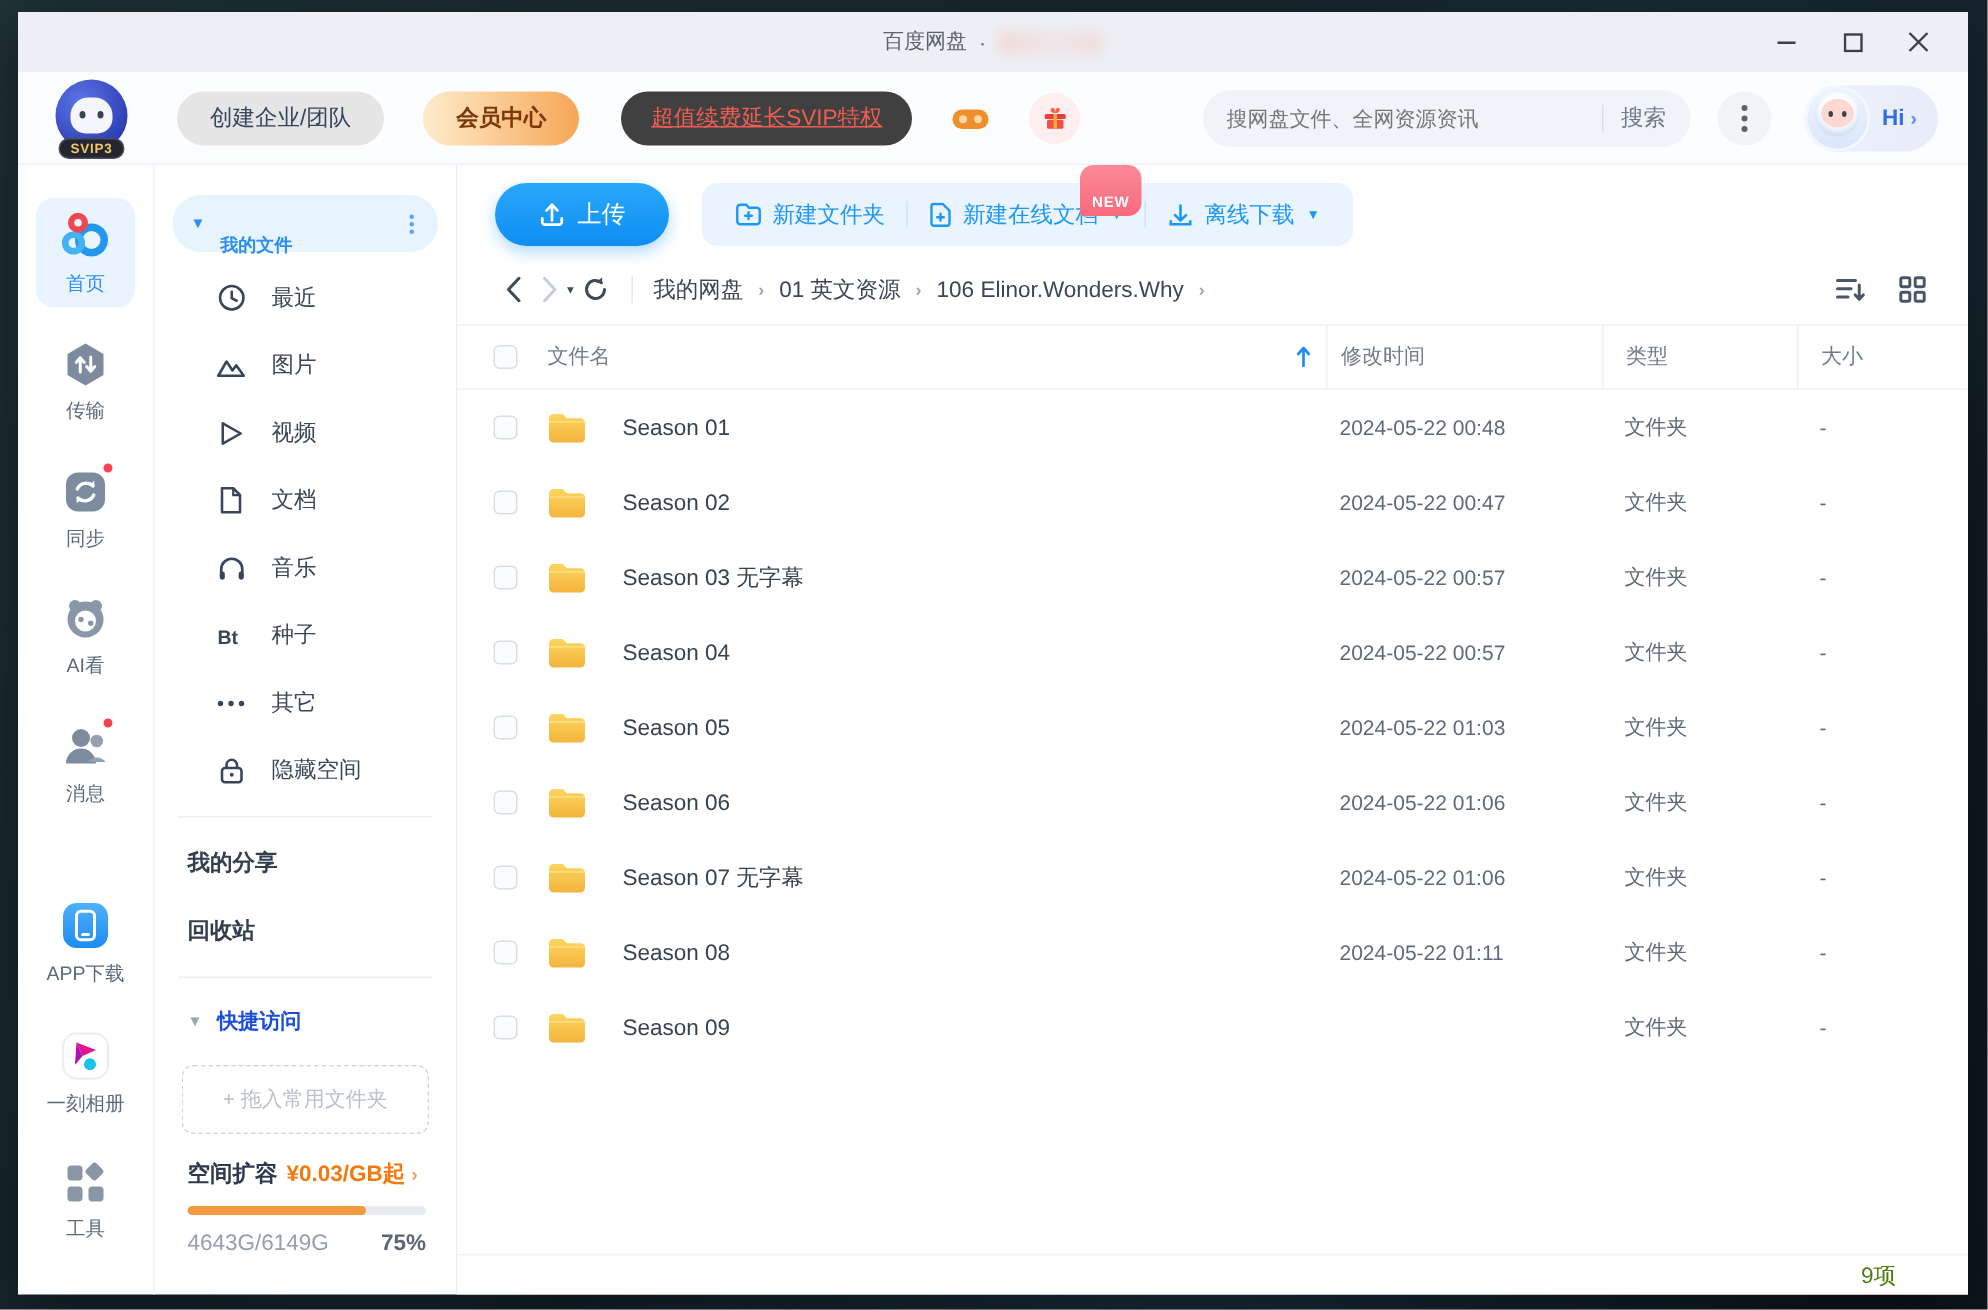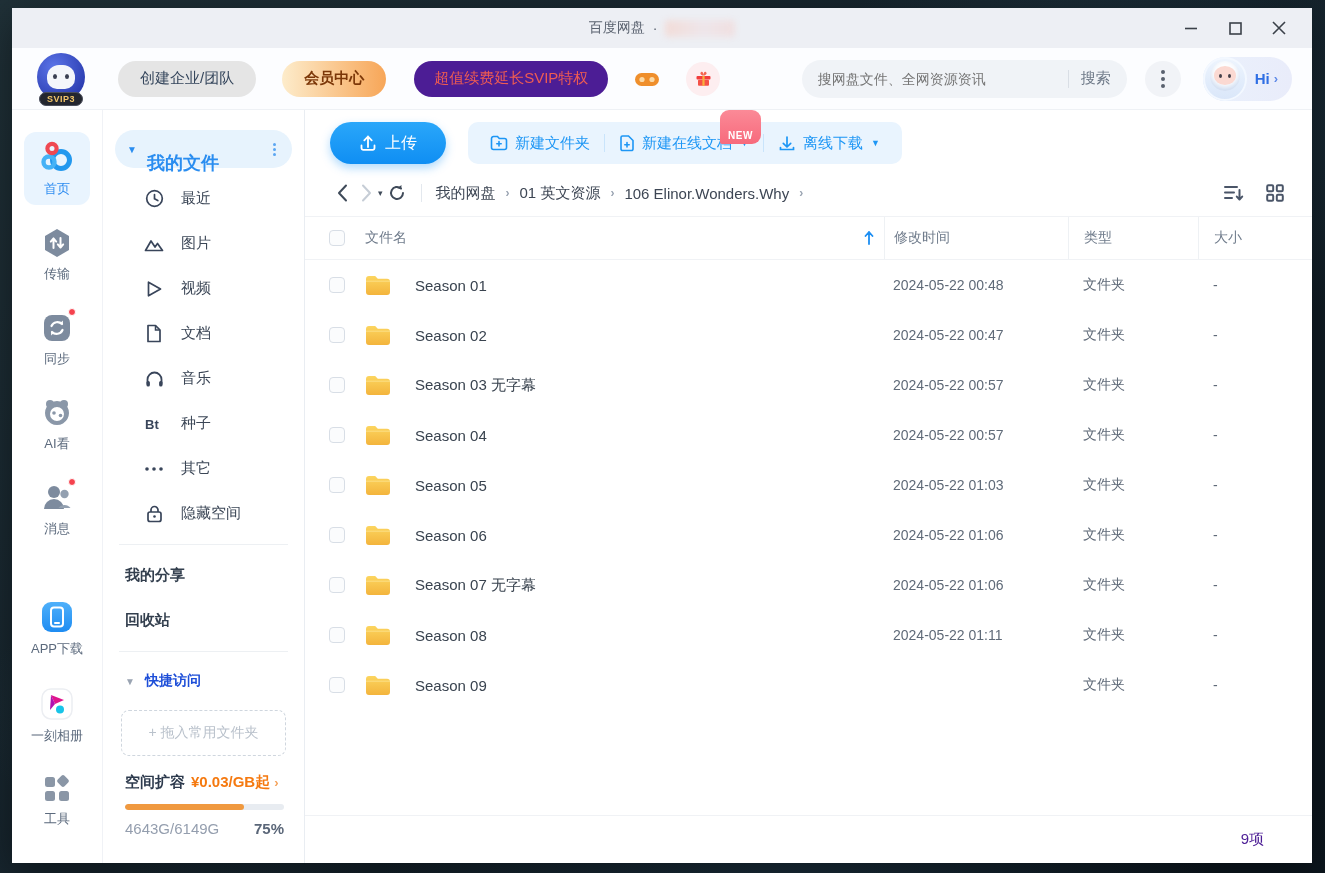--- a/index.html
+++ b/index.html
@@ -31,21 +31,21 @@
   .logo-wrap { position:relative; width:54px; height:54px; margin-right:30px; }
   .logo-circle { width:48px; height:48px; border-radius:50%; margin:1px auto 0;
     background:radial-gradient(circle at 35% 30%, #5b74e8, #2c3eb2 75%); position:relative; overflow:hidden; }
   .cow-face { position:absolute; left:10px; top:12px; width:28px; height:24px; background:#f4f6fb; border-radius:12px 12px 10px 10px; }
   .cow-eye { position:absolute; top:9px; width:4px; height:5px; border-radius:50%; background:#3a3f52; }
   .logo-badge { position:absolute; left:50%; transform:translateX(-50%); bottom:0px; background:#23262f; border:1px solid #4a4e5c;
     color:#f2c56a; font-size:9px; font-weight:bold; padding:1px 7px; border-radius:8px; letter-spacing:.5px; }
   .pill { height:36px; border-radius:18px; display:flex; align-items:center; font-size:15px; cursor:pointer; }
   .pill-team { background:#e5e5e5; color:#35465c; padding:0 22px; }
   .pill-member { margin-left:26px; background:linear-gradient(90deg,#fdeccb,#f7a658); color:#7c3708; font-weight:bold; padding:0 22px; }
-  .pill-svip { margin-left:28px; background:#4c1d95; color:#ee5c52; padding:0 20px; }
+  .pill-svip { margin-left:28px; background:#404040; color:#ee5c52; padding:0 20px;text-decoration:underline; }
   .hdr-ico { margin-left:22px; width:34px; height:34px; border-radius:50%; display:flex; align-items:center; justify-content:center; cursor:pointer; }
   .hdr-ico.gift-bg { background:#fdeef0; }
   .spacer { flex:1; }
   .searchbox { width:325px; height:38px; border-radius:19px; background:#f0f3f7; display:flex; align-items:center; padding:0 16px; }
   .search-ph { color:#a7b0bd; font-size:14px; flex:1; border:none; background:transparent; outline:none; font-family:inherit; }
   .search-div { width:1px; height:18px; background:#d9dee5; margin:0 12px; }
   .search-btn { color:#6e7988; font-size:15px; cursor:pointer; }
   .dots-btn { margin-left:18px; width:36px; height:36px; border-radius:50%; background:#f1f3f7; display:flex; flex-direction:column; align-items:center; justify-content:center; gap:3px; cursor:pointer; }
   .dots-btn i { width:4px; height:4px; border-radius:50%; background:#59616e; }
   .avatar-pill { margin-left:22px; height:44px; border-radius:22px; background:linear-gradient(90deg,#eaf1fc,#e9ecfa); display:flex; align-items:center; padding-right:14px; cursor:pointer; }
@@ -62,21 +62,21 @@
   .rail-item { width:66px; display:flex; flex-direction:column; align-items:center; padding:8px 0 7px; border-radius:12px; margin-bottom:14px; cursor:pointer; position:relative; }
   .rail-item .lbl { margin-top:6px; font-size:13px; color:#5c6a7d; }
   .rail-item.active { background:#e9f4fe; }
   .rail-item.active .lbl { color:#2e8cf0; }
   .rail-dot { position:absolute; top:4px; right:14px; width:8px; height:8px; border-radius:50%; background:#f5424e; border:1.5px solid #fff; }
   .rail-bottom { margin-top:auto; display:flex; flex-direction:column; align-items:flex-end; }
   
   .nav { width:202px; border-right:1px solid #e9edf2; display:flex; flex-direction:column; padding-top:20px; }
   .myfiles { margin:0 12px; height:38px; border-radius:19px; background:#e7f3fd; display:flex; align-items:center; padding:0 12px; cursor:pointer; }
   .myfiles .tri { color:#2a8df0; font-size:10px; margin-right:10px; }
-  .myfiles .lbl { color:#2a8df0; font-size:18px; font-weight:bold; flex:1;margin-top:28px; }
+  .myfiles .lbl { color:#2a8df0; font-size:12px; font-weight:bold; flex:1;margin-top:28px; }
   .myfiles .menu { color:#5ba6f2; letter-spacing:1px; display:flex; flex-direction:column; gap:2px; align-items:center; padding:0 4px; }
   .myfiles .menu i { width:3px; height:3px; border-radius:50%; background:#5ba6f2; }
   .nav-items { margin-top:8px; }
   .nav-item { height:45px; display:flex; align-items:center; padding-left:40px; cursor:pointer; }
   .nav-item .ic { width:22px; display:flex; justify-content:center; margin-right:16px; }
   .nav-item .lbl { font-size:15px; color:#3b4656; }
   .nav-div { height:1px; background:#edf0f3; margin:8px 16px; }
   .nav-link { height:45px; display:flex; align-items:center; padding-left:22px; font-size:15px; color:#333f4e; font-weight:bold; cursor:pointer; }
   .quick-hdr { height:42px; display:flex; align-items:center; padding-left:22px; cursor:pointer; }
   .quick-hdr .tri { color:#9aa4b2; font-size:10px; margin-right:10px; }
@@ -121,21 +121,21 @@
   .sort-arrow { margin-left:auto; margin-right:10px; display:flex; }
   .col-time { width:184px; flex:0 0 auto; padding-left:9px; height:100%; display:flex; align-items:center; }
   .col-type { width:130px; flex:0 0 auto; padding-left:15px; height:100%; display:flex; align-items:center; }
   .col-size { width:114px; flex:0 0 auto; padding-left:15px; height:100%; display:flex; align-items:center; }
   .thead .col-time, .thead .col-type, .thead .col-size { border-left:1px solid #eef1f4; }
   .rows { flex:1; overflow:hidden; }
   .trow { height:50px; display:flex; align-items:center; padding-left:24px; cursor:pointer; }
   .fname { margin-left:24px; font-size:15px; color:#39434f; white-space:nowrap; overflow:hidden; text-overflow:ellipsis; }
   .folder-ic { margin-left:20px; flex:0 0 auto; display:flex; }
   .cell-txt { font-size:14px; color:#5f6a78; }
-  .tfoot { border-top:1px solid #f0f2f5; height:48px; display:flex; align-items:center; justify-content:flex-end; padding-right:48px; color:#4c1d95; font-size:15px; flex:0 0 auto; }
+  .tfoot { border-top:1px solid #f0f2f5; height:27px; display:flex; align-items:center; justify-content:flex-end; padding-right:48px; color:#4d7c0f; font-size:15px; flex:0 0 auto; }
   svg { display:block; }
 </style>
 </head>
 <body>
 
 <div class="window">
 
   <div class="titlebar">
     <div class="title-center">
       <span>百度网盘</span>

